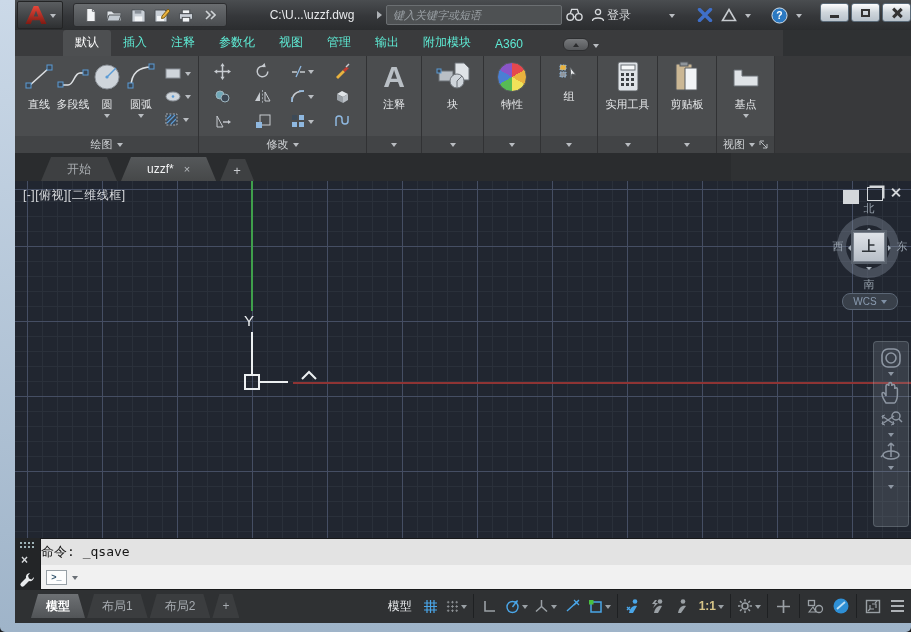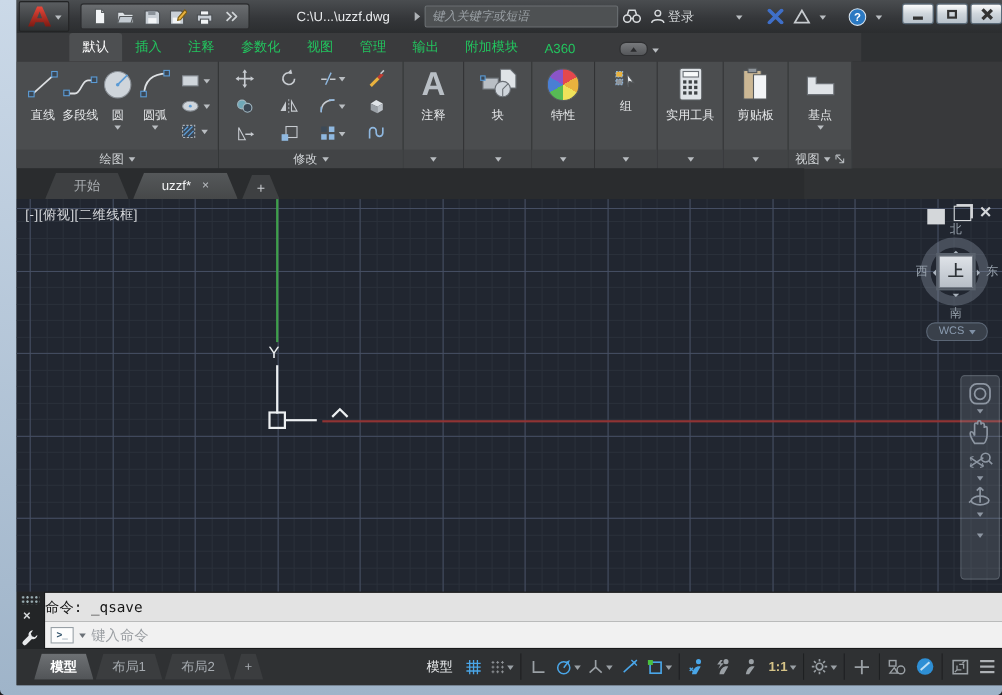--- a/index.html
+++ b/index.html
@@ -31,21 +31,21 @@
           border:1px solid #5a6a78; border-radius:3px; display:flex; align-items:center; justify-content:center; }
   .g-min { width:9px; height:3px; background:#333; margin-top:7px; }
   .g-max { width:9px; height:8px; border:2px solid #333; }
   .g-x { position:relative; width:10px; height:10px; }
   .g-x::before,.g-x::after { content:""; position:absolute; left:4px; top:-1px; width:2.5px; height:12px; background:#333; }
   .g-x::before { transform:rotate(45deg);} .g-x::after { transform:rotate(-45deg);}
 
   
   .tabrow { position:absolute; left:0; top:30px; width:768px; height:26px; background:#3a3b3d;
             display:flex; align-items:flex-end; padding-left:48px; }
-  .rtab { padding:4px 12px 5px; font-size:12px; color:#22c55e; cursor:default; }
+  .rtab { padding:4px 12px 5px; font-size:12px; color:#5eead4; cursor:default; }
   .rtab.active { background:#4d4f51; color:#ffffff; border-radius:3px 3px 0 0; }
   .ribbon-pill { margin:0 4px 5px 28px; width:26px; height:13px; background:linear-gradient(#77797c,#55575a);
                  border:1px solid #2e2f31; border-radius:6px; display:flex; align-items:center; justify-content:center; }
   .tri-u { width:0; height:0; border:3px solid transparent; border-bottom:4px solid #2b2c2e; transform:translateY(-1px); }
 
   
   .ribbon { position:absolute; left:0; top:56px; width:898px; height:97px; background:#38393b; display:flex; }
   .panel { height:97px; background:#4b4d4f; display:flex; flex-direction:column; border-right:1px solid #313234; }
   .p-body { flex:1; display:flex; align-items:center; justify-content:center; }
   .p-title { height:17px; background:#424446; color:#cfd2d5; font-size:11px;
@@ -697,21 +697,20 @@
       <span class="cmd-close">×</span>
       <svg class="cmd-wrench" width="17" height="17" viewBox="0 0 17 17">
         <path d="M11 2a4 4 0 0 0-4 5L2 12a1.8 1.8 0 0 0 3 3l5-5a4 4 0 0 0 5-4l-2.4 2.4-2.6-1-1-2.6z" fill="#e8eaec"></path>
           </svg>
     </div>
     <div class="cmd-main">
       <div class="cmd-history">命令: _qsave</div>
       <div class="cmd-input">
         <span class="prompt-box">&gt;_</span>
         <span class="car"></span>
-        <input class="cmd-field" placeholder="键入命令" style="">
       </div>
     </div>
   </div>
 
   <div class="statusbar">
     <div class="ltabs">
       <span class="ltab active">模型</span>
       <span class="ltab">布局1</span>
       <span class="ltab">布局2</span>
       <span class="ltab" style="padding:0 10px">+</span>

